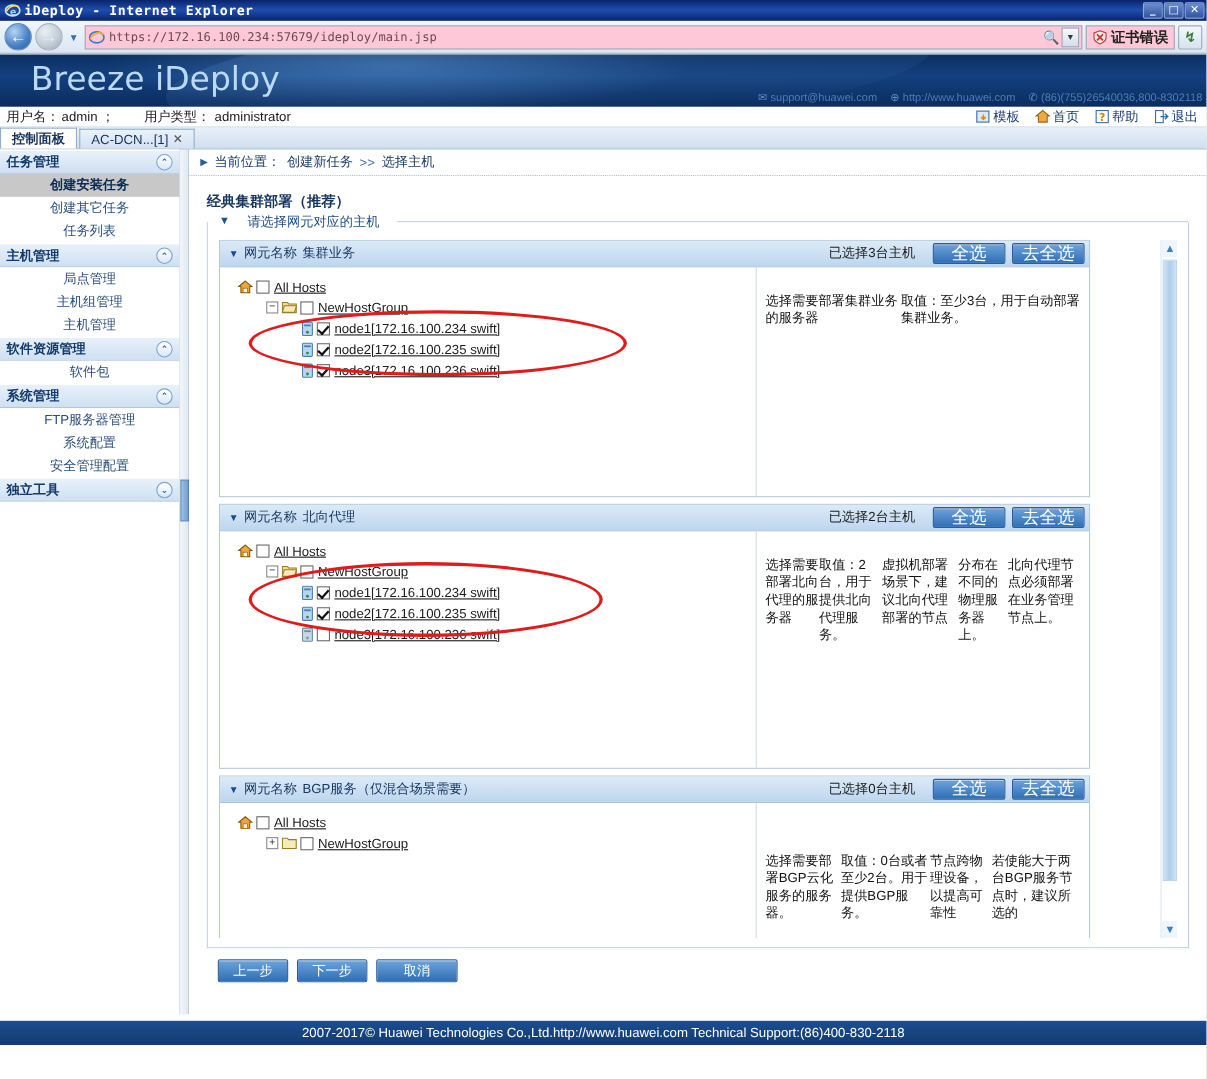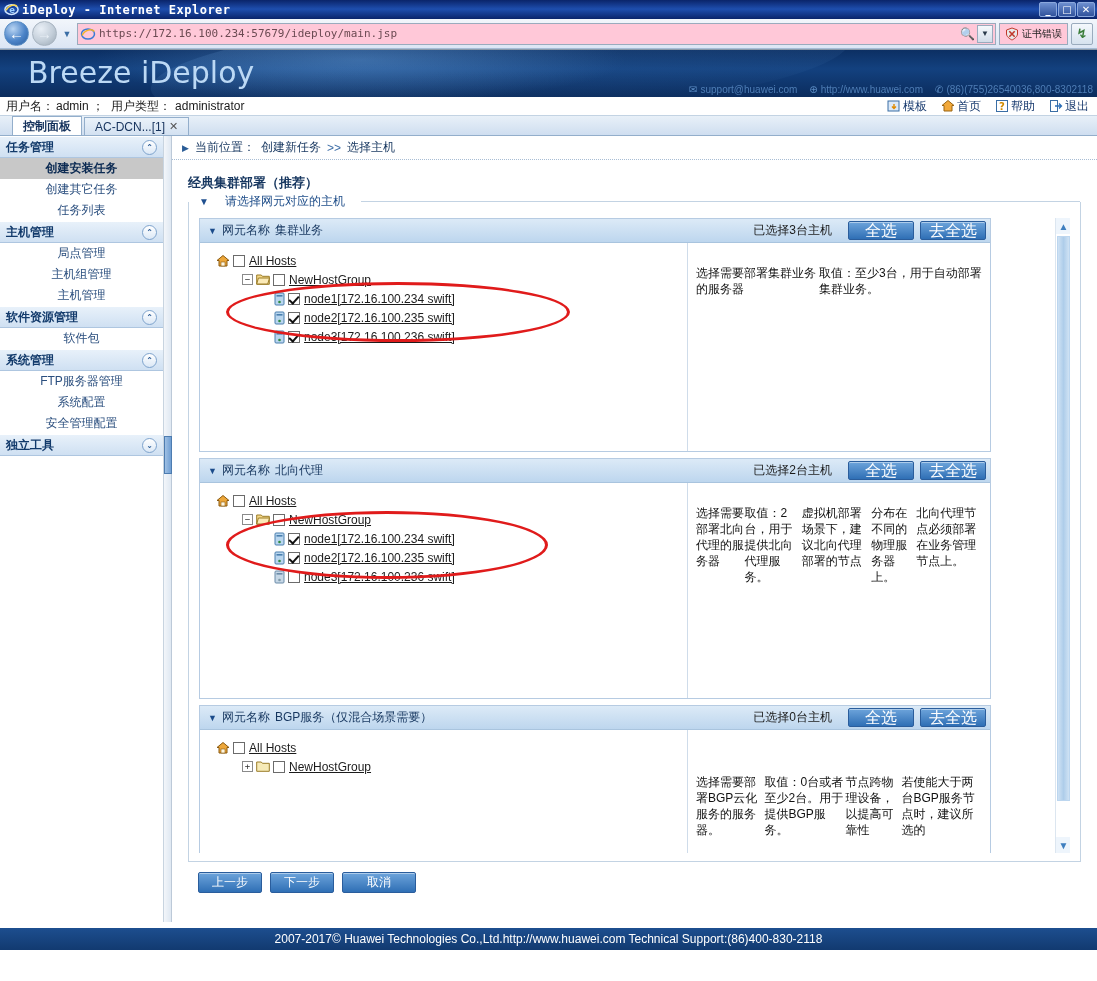--- a/index.html
+++ b/index.html
@@ -62,21 +62,21 @@
   }
   .urlbox .searchico { width:18px; text-align:center; color:#5a3a44; font-size:12px;}
   .urlbox .dropcaret {
     width:16px;height:18px;background:linear-gradient(to bottom,#f6f9fc,#d3dde9);
     border:1px solid #9aabbd; text-align:center; font-size:8px; color:#2a3a4a;
     line-height:16px; flex:none;
   }
   .certerr {
     height:22px; background:#ffc8d8; border:1px solid #9aabbd;
     display:flex;align-items:center;gap:3px;padding:0 5px;flex:none;
-    color:#222; font-size:10px;
+    color:#222; font-size:13px;font-weight:bold;
   }
   .certerr .shield { width:14px;height:14px;flex:none;}
   .refreshbtn {
     width:22px;height:22px;flex:none;
     background:linear-gradient(to bottom,#f4f8fc,#d6e2ee);
     border:1px solid #9aabbd;border-radius:2px;
     display:flex;align-items:center;justify-content:center;
     color:#3a7d3a;font-size:13px;font-weight:bold;
   }
   
@@ -128,21 +128,21 @@
   .userbar .ub-right {
     margin-left:auto; display:flex; align-items:center; gap:14px;
     padding-right:8px; color:#1a3c70;
   }
   .userbar .ub-right .lk { display:flex; align-items:center; gap:2px; cursor:pointer;}
   .ico16 { width:14px;height:14px;display:inline-block;flex:none;}
   
   .tabstrip {
     height:20px; background:linear-gradient(to bottom,#e8f0f8,#cfdef0);
     border-bottom:1px solid #93aecb; display:flex; align-items:flex-end;
-    padding-left:12px;
+    padding-left:0;
   }
   .tab {
     height:18px; padding:0 10px; font-size:12px;
     display:flex;align-items:center; gap:4px;
     border:1px solid #93aecb; border-bottom:none;
     background:linear-gradient(to bottom,#eaf2fa,#d3e1f1);
     color:#15325c; margin-right:2px;
   }
   .tab.active { background:#ffffff; height:19px; font-weight:bold;}
   .tab .x { color:#555; font-size:11px; }
@@ -348,21 +348,21 @@
         <span class="ci">
           <span class="gi">✆</span>
           <span>(86)(755)26540036,800-8302118</span>
         </span>
       </div>
     </div>
 
     <div class="userbar">
       <span>用户名：</span>
       <span style="margin:0 4px 0 2px">admin ；</span>
-      <span style="margin-left:3px">用户类型：</span>
+      <span style="margin-left:23px">用户类型：</span>
       <span style="margin-left:4px">administrator</span>
       <span class="ub-right">
         <span class="lk">
           <span class="ico16">
             <svg width="14" height="14" viewBox="0 0 14 14">
                 <rect x="1" y="2" width="11" height="10" fill="#dbe9f8" stroke="#3a6ea5"></rect>
                 <path d="M7 5 v4 M5 7.5 l2 2 2-2" stroke="#e08a00" stroke-width="1.4" fill="none"></path>
               </svg>
           </span>
           <span>模板</span>

